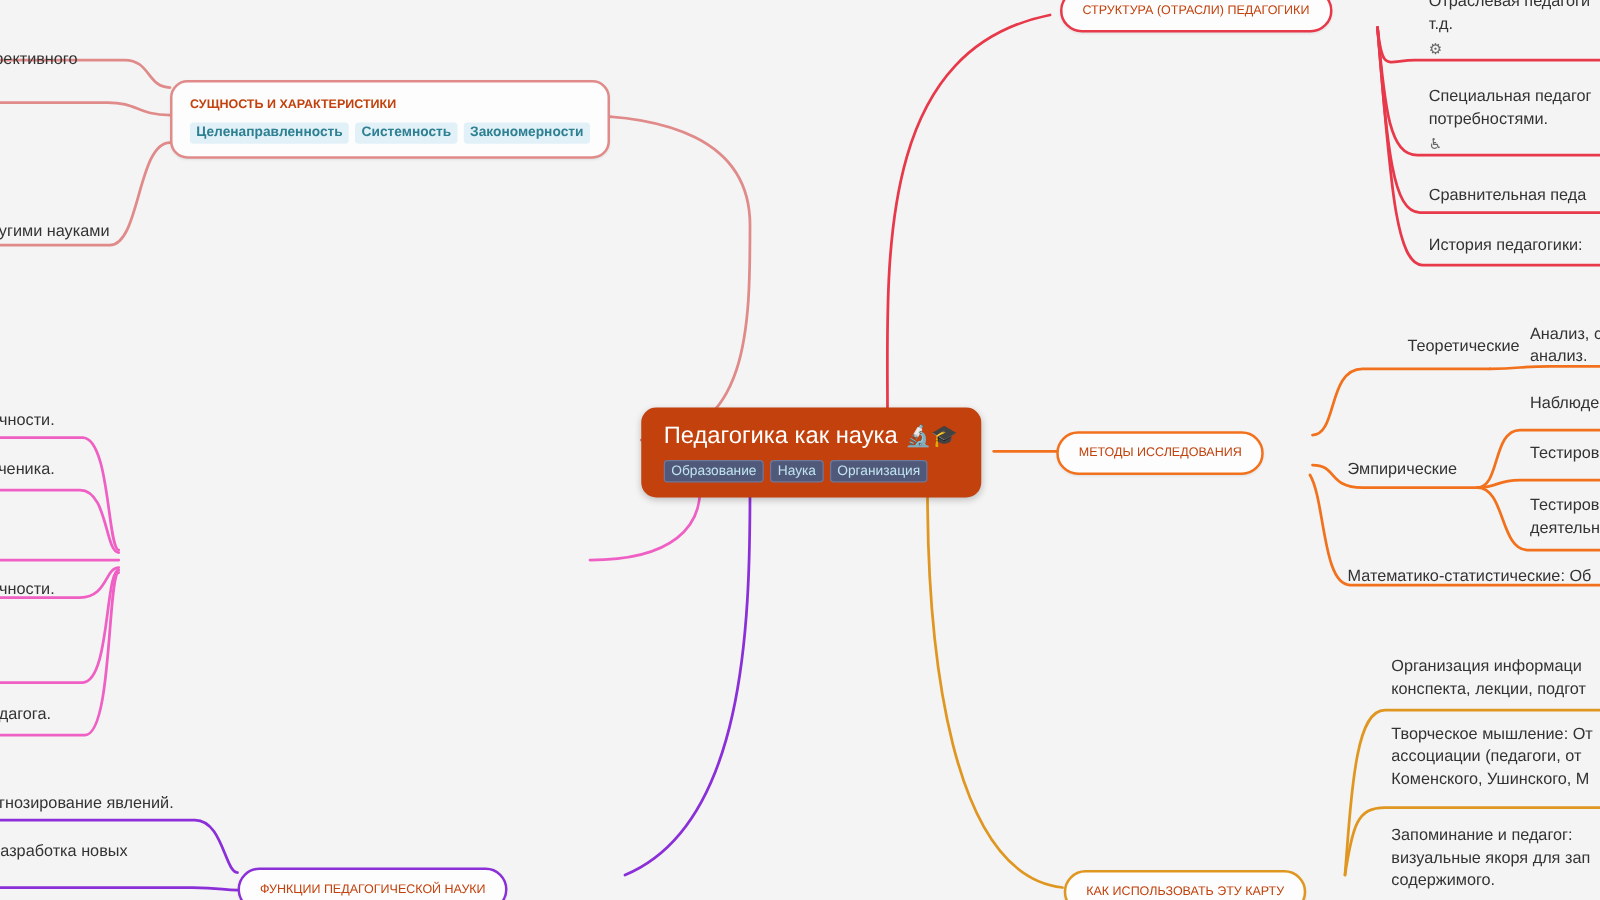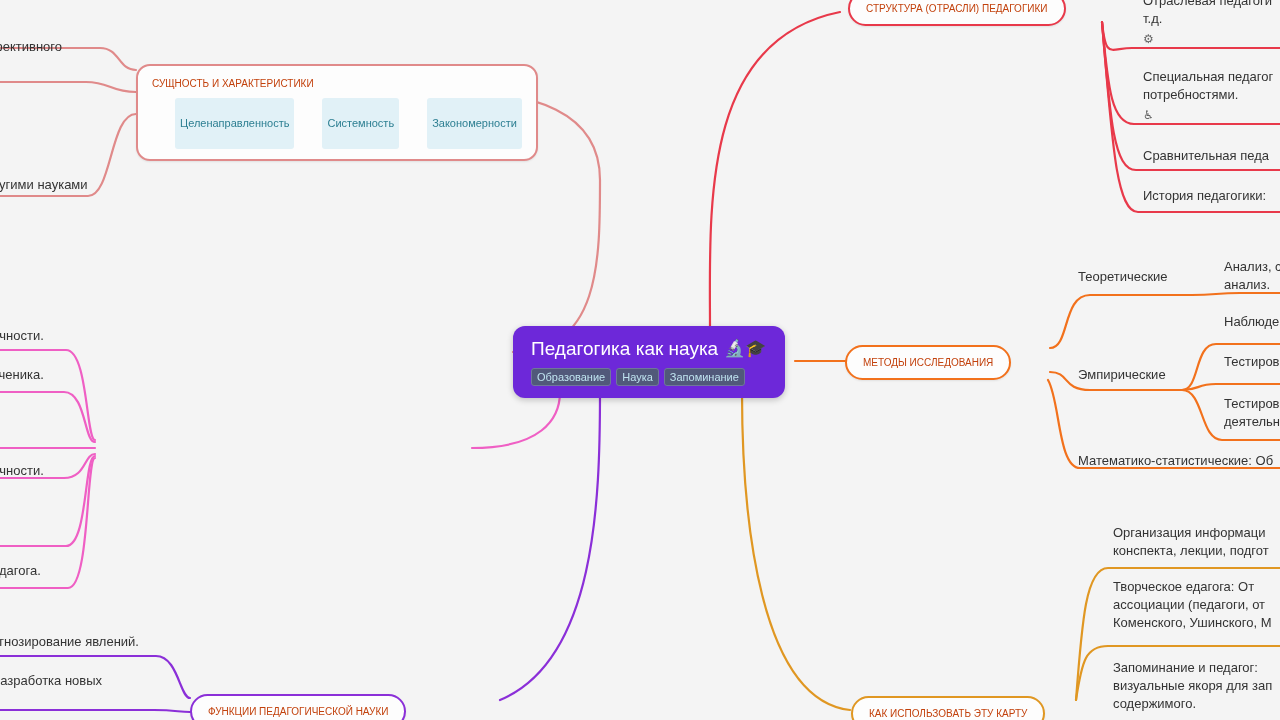--- a/index.html
+++ b/index.html
@@ -8,21 +8,21 @@
     background:#f4f4f4;
     font-family:"Liberation Sans","DejaVu Sans",sans-serif;
     position:relative;
   }
   #canvas{position:absolute;inset:0;width:1280px;height:720px;}
   svg.links{position:absolute;left:0;top:0;width:1280px;height:720px;pointer-events:none;}
 
   
   .central{
     position:absolute;
-    background:#6d28d9;
+    background:#c2410c;
     border-radius:12px;
     padding:11px 18px 12px 18px;
     box-shadow:0 2px 6px rgba(0,0,0,.22);
     z-index:20;
   }
   .central-title{
     color:#ffffff;font-size:19px;line-height:24px;white-space:nowrap;
     display:flex;align-items:center;gap:6px;
   }
   .central-emoji{font-size:17px;}
@@ -40,31 +40,31 @@
     border-radius:20px;padding:7px 16px;z-index:15;
     box-shadow:0 1px 2px rgba(0,0,0,.08);
   }
   .pill .pill-title{
     font-size:10px;line-height:17px;color:#c2410c;white-space:nowrap;
   }
   .pill.with-tags{border-radius:14px;padding:9px 14px 10px 14px;}
   .pill .chips{display:flex;gap:5px;margin-top:6px;}
   .pill .chips .chip{
     font-size:11px;line-height:15px;color:#2d7f92;background:#e1f1f7;
-    border-radius:3px;padding:18px 5px;white-space:nowrap;margin-left:23px;
+    border-radius:3px;padding:1px 5px;white-space:nowrap;
   }
 
   
   .leaf{
     position:absolute;font-size:13px;line-height:18px;color:#333333;
     z-index:12;
   }
   .leaf .leaf-icon{display:block;font-size:12px;color:#666;margin-top:2px;}
 
-  .c-salmon{border-color:#e08a8a;}
+  .c-salmon{border-color:#e08a8a;font-weight:bold;}
   .c-red{border-color:#e8394a;}
   .c-orange{border-color:#f2711c;}
   .c-amber{border-color:#e09722;}
   .c-pink{border-color:#ef5fc4;}
   .c-purple{border-color:#8b2fd8;}
 </style>
 </head>
 <body>
 
 <div id="canvas">
@@ -119,21 +119,21 @@
   </svg>
 
   <div class="central" style="left:513px;top:326px;">
     <div class="central-title">
       <span>Педагогика как наука</span>
       <span class="central-emoji">🔬🎓</span>
     </div>
     <div class="central-tags">
       <span class="tag">Образование</span>
       <span class="tag">Наука</span>
-      <span class="tag">Запоминание</span>
+      <span class="tag">Организация</span>
     </div>
   </div>
 
   <div class="pill with-tags c-salmon" style="left:136px;top:64px;">
     <div class="pill-title">СУЩНОСТЬ И ХАРАКТЕРИСТИКИ</div>
     <div class="chips">
       <span class="chip">Целенаправленность</span>
       <span class="chip">Системность</span>
       <span class="chip">Закономерности</span>
     </div>
@@ -155,21 +155,21 @@
     <span class="leaf-icon">♿</span>
   </div>
   <div class="leaf" style="left:1143px;top:147px;width:150px;">
     <span>Сравнительная педа</span></div>
   <div class="leaf" style="left:1143px;top:187px;width:150px;">
     <span>История педагогики:</span></div>
 
   <div class="pill c-orange" style="left:845px;top:345px;">
     <div class="pill-title">МЕТОДЫ ИССЛЕДОВАНИЯ</div>
   </div>
-  <div class="leaf" style="left:1078px;top:268px;">
+  <div class="leaf" style="left:1126px;top:268px;">
     <span>Теоретические</span></div>
   <div class="leaf" style="left:1078px;top:366px;">
     <span>Эмпирические</span></div>
   <div class="leaf" style="left:1224px;top:258px;width:70px;">
     <span>Анализ, с</span><br>
     <span>анализ.</span></div>
   <div class="leaf" style="left:1224px;top:313px;width:70px;">
     <span>Наблюден</span></div>
   <div class="leaf" style="left:1224px;top:353px;width:70px;">
     <span>Тестиров</span></div>
@@ -179,21 +179,21 @@
   <div class="leaf" style="left:1078px;top:452px;width:215px;white-space:nowrap;">
     <span>Математико-статистические: Об</span></div>
 
   <div class="pill c-amber" style="left:851px;top:696px;">
     <div class="pill-title">КАК ИСПОЛЬЗОВАТЬ ЭТУ КАРТУ</div>
   </div>
   <div class="leaf" style="left:1113px;top:524px;width:180px;">
     <span>Организация информаци</span><br>
     <span>конспекта, лекции, подгот</span></div>
   <div class="leaf" style="left:1113px;top:578px;width:180px;">
-    <span>Творческое едагога: От</span><br>
+    <span>Творческое мышление: От</span><br>
     <span>ассоциации (педагоги, от</span><br>
     <span>Коменского, Ушинского, М</span></div>
   <div class="leaf" style="left:1113px;top:659px;width:180px;">
     <span>Запоминание и педагог:</span><br>
     <span>визуальные якоря для зап</span><br>
     <span>содержимого.</span></div>
 
   <div class="leaf" style="left:-8px;top:327px;">
     <span>ичности.</span></div>
   <div class="leaf" style="left:-8px;top:366px;">

